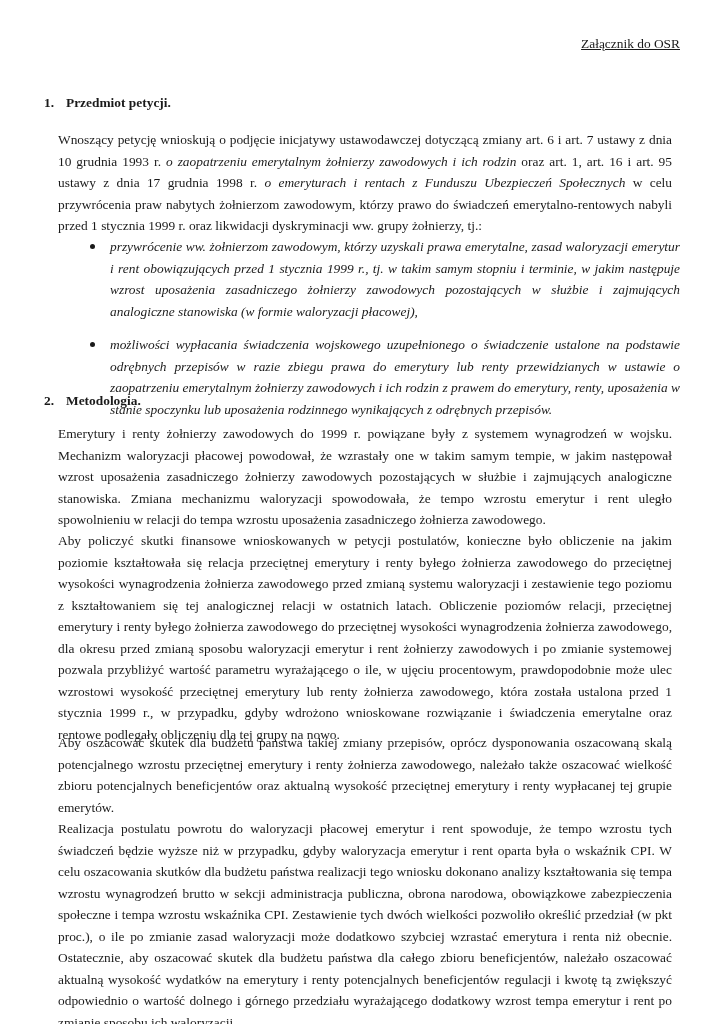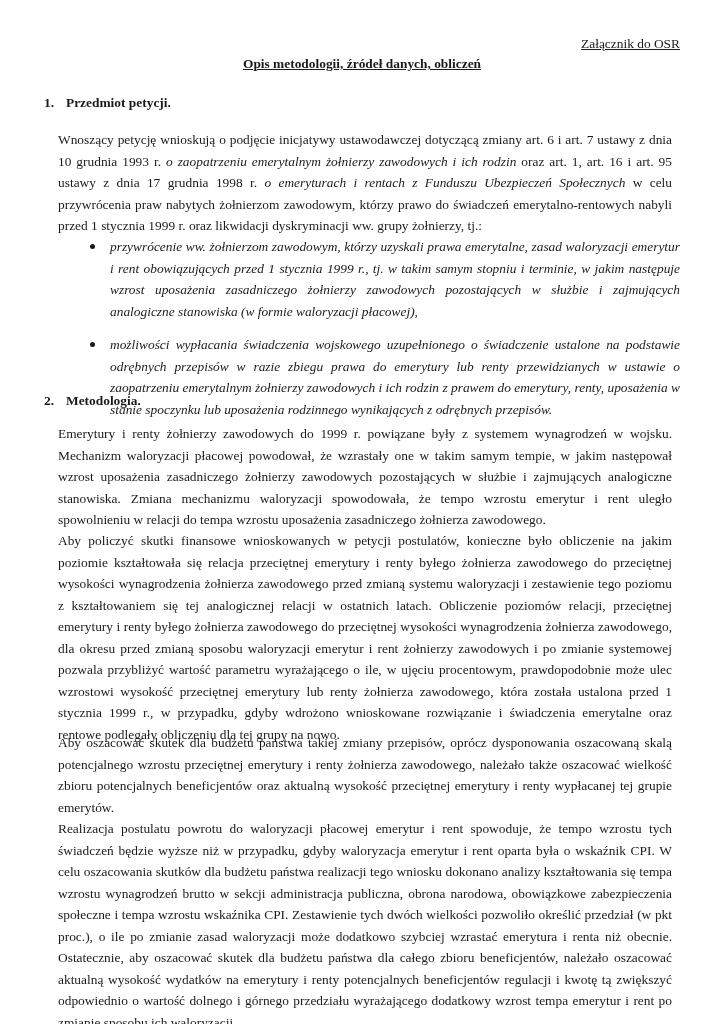--- a/index.html
+++ b/index.html
@@ -35,21 +35,20 @@
     border-radius: 50%; background: #1a1a1a;
   }
 </style>
 </head>
 <body>
 
 <div class="page">
 
   <div class="annex">Załącznik do OSR</div>
 
-  <div class="doc-title">Opis metodologii, źródeł danych, obliczeń</div>
 
   <div class="section-heading" style="top:92px;">
     <span class="num">1.</span><span>Przedmiot petycji.</span>
   </div>
 
   <p class="para" style="top:129px;"><span>Wnoszący petycję wnioskują o podjęcie inicjatywy ustawodawczej dotyczącą zmiany art. 6 i art. 7 ustawy z dnia 10 grudnia 1993 r. </span><i>o zaopatrzeniu emerytalnym żołnierzy zawodowych i ich rodzin</i><span> oraz art. 1, art. 16 i art. 95 ustawy z dnia 17 grudnia 1998 r. </span><i>o emeryturach i rentach z Funduszu Ubezpieczeń Społecznych</i><span> w celu przywrócenia praw nabytych żołnierzom zawodowym, którzy prawo do świadczeń emerytalno-rentowych nabyli przed 1 stycznia 1999 r. oraz likwidacji dyskryminacji ww. grupy żołnierzy, tj.:</span></p>
 
   <ul class="bullet-list" style="top:236px;">
     <li class="bullet-item">
       <span class="bullet-dot"></span>

